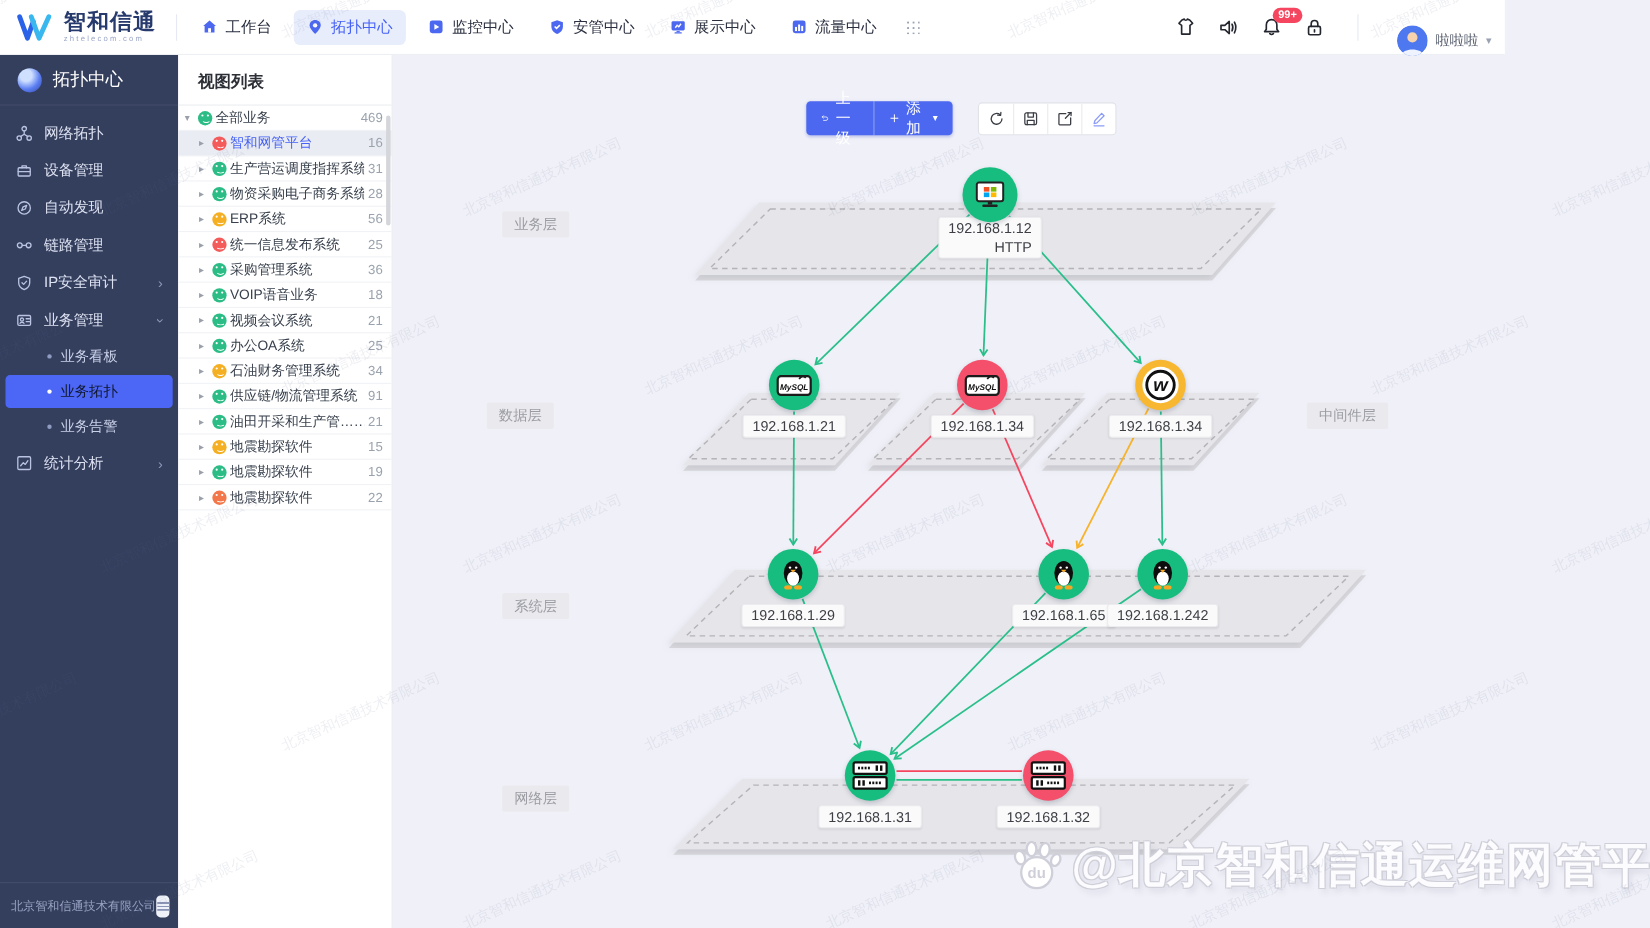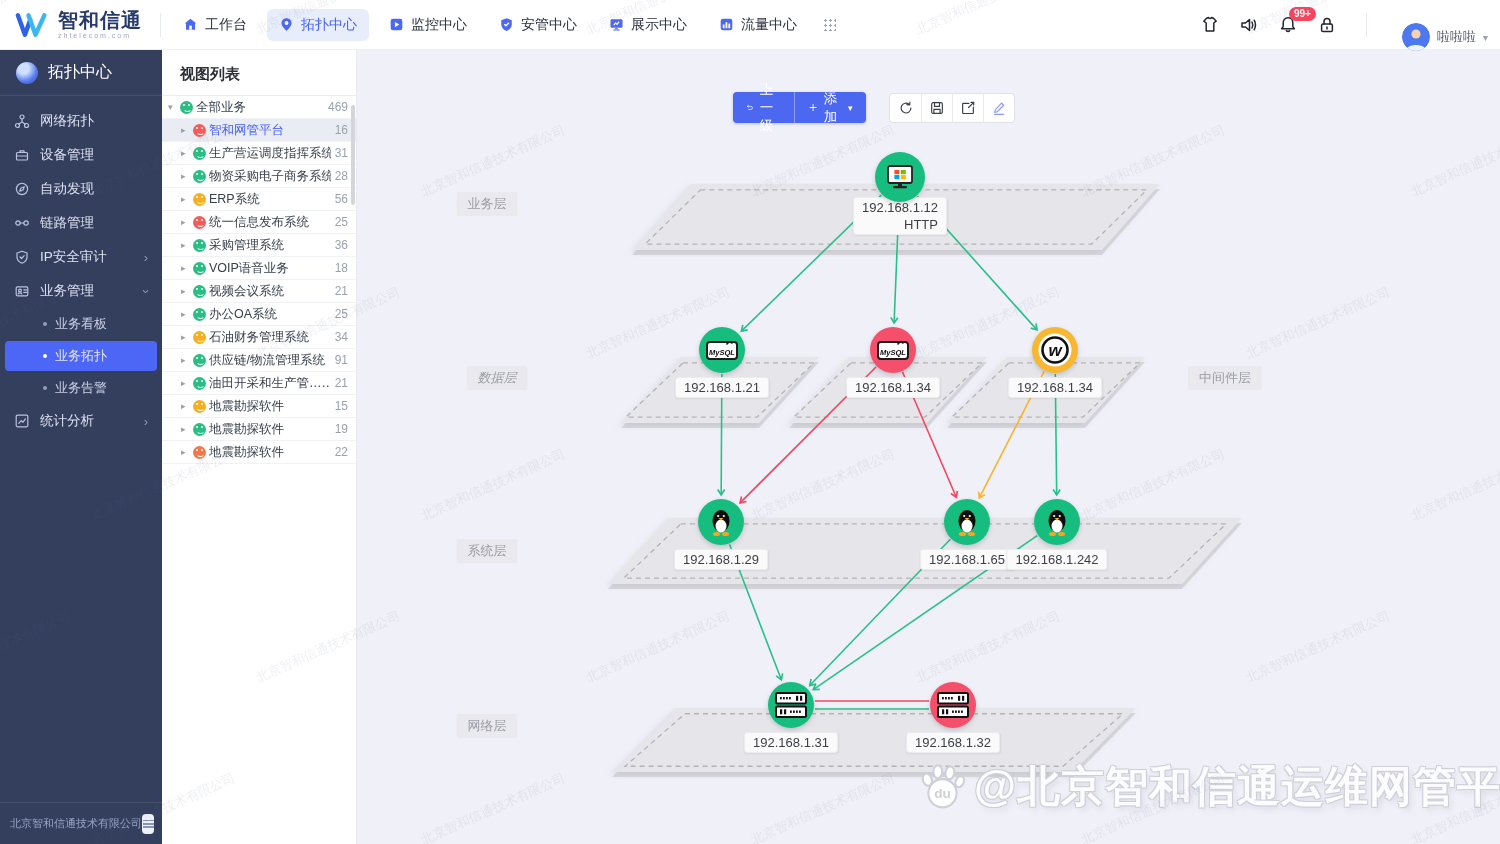--- a/index.html
+++ b/index.html
@@ -1,20 +1,20 @@
 <!DOCTYPE html>
 <html><head>
 <meta charset="utf-8">
 <style>
   html,body{margin:0;padding:0;background:#dfe2ec;}
   *{box-sizing:border-box;font-family:"Liberation Sans","DejaVu Sans",sans-serif;}
   #app{position:relative;width:1500px;height:844px;background:#f0f1f8;overflow:hidden;}
 
   
-  #topbar{position:absolute;left:0;top:0;width:1500px;height:50px;background:#ffffff;border-bottom:1px solid #edeff4;display:flex;align-items:center;z-index:30;}
+  #topbar{position:absolute;left:0;top:0;width:1368px;height:50px;background:#ffffff;border-bottom:1px solid #edeff4;display:flex;align-items:center;z-index:30;}
   #brand{display:flex;align-items:center;gap:8px;padding-left:14px;width:150px;}
   #brand-text{display:flex;flex-direction:column;line-height:1;}
   #brand-name{font-size:20px;font-weight:900;color:#273a6d;letter-spacing:1px;white-space:nowrap;}
   #brand-domain{font-size:7px;color:#9aa6c6;letter-spacing:2px;margin-top:2px;}
   .vsep{width:1px;height:24px;background:#e6e9f1;margin:0 10px;}
   #nav{display:flex;align-items:center;gap:8px;}
   .nav-item{display:flex;align-items:center;gap:7px;padding:7px 12px;border-radius:6px;font-size:14px;color:#2b3040;cursor:pointer;white-space:nowrap;}
   .nav-item.active{background:#e8edfc;color:#4662f6;}
   .nav-item svg{width:15px;height:15px;}
   #grid-icon{width:13px;height:13px;margin-left:14px;background-image:radial-gradient(#9aa2b4 1.1px,transparent 1.3px);background-size:5px 5px;background-position:0 0;}
@@ -33,21 +33,21 @@
   #sidebar-head-icon{width:22px;height:22px;border-radius:50%;background:radial-gradient(circle at 35% 30%,#cfe0ff 0 25%,#5a7df2 60%,#34479e 100%);}
   #side-menu{padding-top:8px;}
   .side-item{height:34px;display:flex;align-items:center;gap:10px;padding:0 14px;color:#dde2f2;font-size:13.5px;cursor:pointer;white-space:nowrap;}
   .side-item .chev{margin-left:auto;color:#8d97b8;font-size:13px;}
   .chev.down{display:inline-block;transform:rotate(90deg);}
   .side-ico{width:16px;height:16px;flex:0 0 16px;}
   .side-ico svg{width:16px;height:16px;fill:none;stroke:#bac4e2;stroke-width:1.2;stroke-linecap:round;stroke-linejoin:round;}
   .side-sub{display:flex;flex-direction:column;}
   .side-sub-item{height:30px;display:flex;align-items:center;gap:8px;padding-left:38px;margin:1px 5px;border-radius:4px;color:#c9d1e8;font-size:13px;cursor:pointer;white-space:nowrap;}
   .side-sub-item .dot{width:4px;height:4px;border-radius:50%;background:#8f9bc0;}
-  .side-sub-item.active{background:#4c66f5;color:#e5e5e5;}
+  .side-sub-item.active{background:#4c66f5;color:#0f172a;}
   .side-sub-item.active .dot{background:#fff;}
   #sidebar-footer{position:absolute;bottom:0;left:0;width:162px;height:42px;border-top:1px solid rgba(255,255,255,.09);display:flex;align-items:center;padding:0 8px 0 10px;color:#98a2c2;font-size:11px;white-space:nowrap;}
   #collapse-btn{margin-left:auto;width:24px;height:20px;background:#eef1f8;border-radius:4px;display:flex;align-items:center;justify-content:center;cursor:pointer;}
   #collapse-btn i{width:11px;height:8px;background:repeating-linear-gradient(#8a94b5 0 1.4px,transparent 1.4px 3.2px);}
 
   
   #treepanel{position:absolute;left:162px;top:50px;width:195px;height:794px;background:#fff;border-right:1px solid #e9eaee;z-index:20;}
   #tree-title{font-size:15px;color:#2c2f36;font-weight:bold;padding:15px 18px 11px;border-bottom:1px solid #ebedf1;margin:0;}
   .trow{height:23px;display:flex;align-items:center;border-bottom:1px solid #f1f2f5;padding:0 8px 0 6px;font-size:12.5px;color:#38404c;cursor:pointer;white-space:nowrap;overflow:hidden;}
   .trow.sel{background:#eaecf3;}
@@ -561,21 +561,21 @@
               <rect x="25" y="19.5" width="1.8" height="2.4"></rect>
             </g>
           </svg>
         </div>
         <div class="nlabel" style="left: 596px; top: 682px;">
           <div>192.168.1.32</div>
         </div>
       </div>
     <div id="layer-labels">
         <div class="llabel" style="left: 130px; top: 154px;">业务层</div>
-        <div class="llabel" style="left: 140px; top: 328px; font-style: italic;">数据层</div>
+        <div class="llabel" style="left: 116px; top: 328px;">数据层</div>
         <div class="llabel" style="left: 868px; top: 328px;">中间件层</div>
         <div class="llabel" style="left: 130px; top: 501px;">系统层</div>
         <div class="llabel" style="left: 130px; top: 676px;">网络层</div>
       </div>
 
     <div id="toolbar">
       <div id="tb-blue">
         <div class="tb-btn">
           <svg viewBox="0 0 16 16">
               <path d="M5.2 3.4 L3 5.6 L5.2 7.8"></path>

